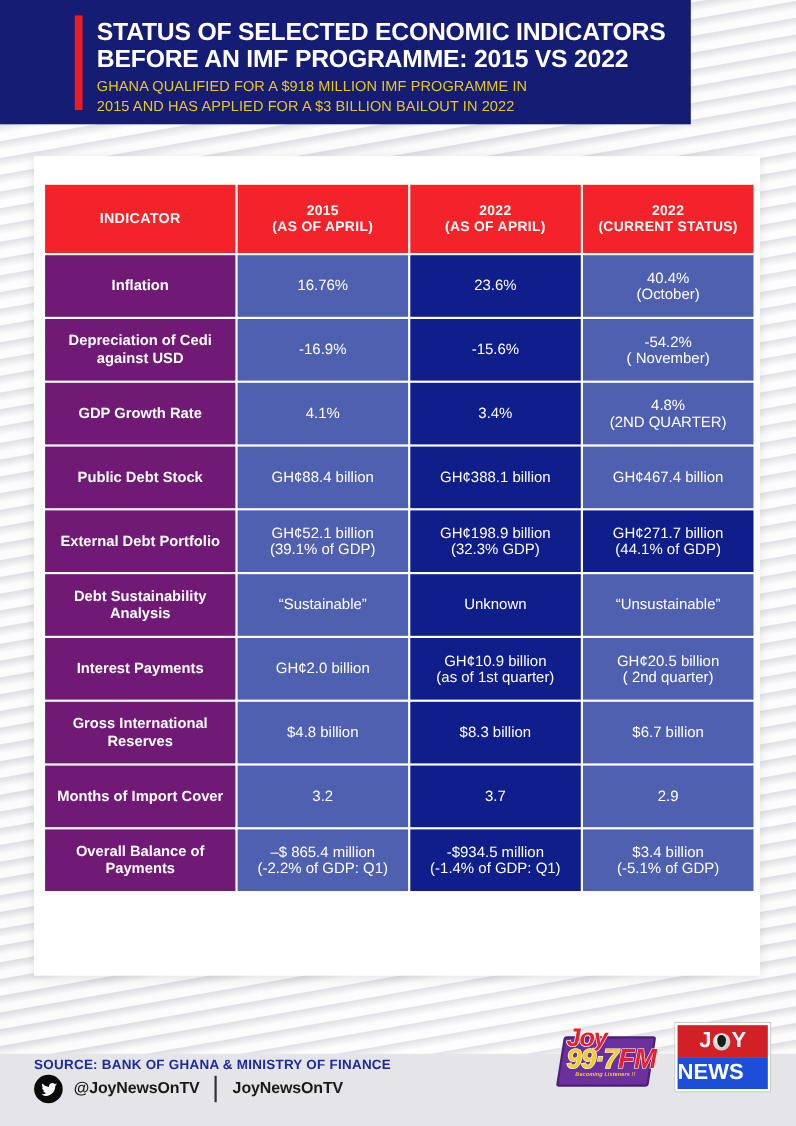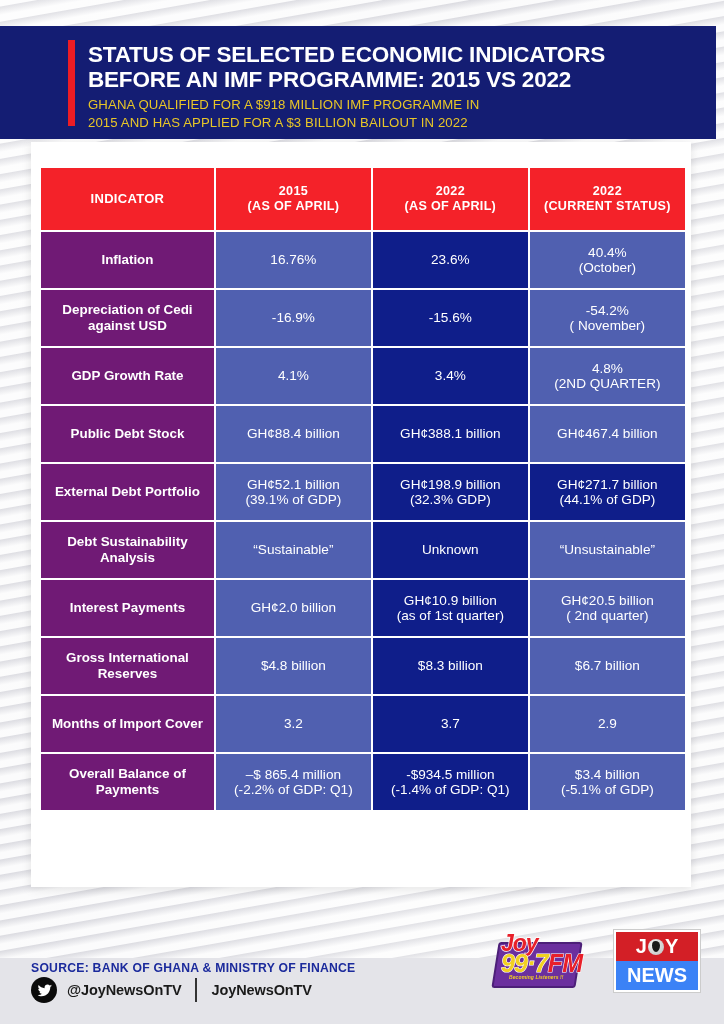--- a/index.html
+++ b/index.html
@@ -17,24 +17,23 @@
     position: absolute; inset: 0;
     background:
       repeating-linear-gradient(170deg, rgba(255,255,255,0.85) 0px, rgba(255,255,255,0.85) 6px, rgba(214,214,220,0.55) 7px, rgba(255,255,255,0.85) 15px),
       linear-gradient(115deg, #f4f4f6 0%, #e3e3e8 40%, #f2f2f4 70%, #e6e6ea 100%);
     z-index: 0;
   }
 
   
   .header {
     position: absolute; top: 0; left: 0;
-    width: 716px; height: 113px;
+    width: 628px; height: 113px;
     background: #141d73;
     z-index: 3;
-    margin-top: 26px;
   }
   .accent-bar {
     position: absolute; left: 68px; top: 14px;
     width: 7px; height: 86px;
     background: #ed1c24;
   }
   .title {
     position: absolute; left: 88px; top: 16px;
     width: 600px;
     color: #ffffff;
@@ -141,21 +140,21 @@
     letter-spacing: -0.1px;
   }
   .divider-v {
     width: 2px; height: 24px; background: #333;
     margin: 0 14px;
   }
 
   
   .logos {
     position: absolute; right: 24px; top: 930px;
-    display: flex; align-items: center; gap: 33px;
+    display: flex; align-items: center; gap: 19px;
     z-index: 5;
   }
   .joyfm {
     position: relative;
     width: 88px; height: 62px;
   }
   .joyfm-plate {
     position: absolute; left: 2px; top: 12px;
     width: 84px; height: 46px;
     background: #6b2f9e;
@@ -201,22 +200,22 @@
     border: 2px solid #ffffff;
     display: flex; flex-direction: column;
     box-shadow: 0 0 0 1px #ccc;
   }
   .jn-top {
     flex: 1; background: #d31f26;
     display: flex; align-items: center; justify-content: center;
     position: relative;
   }
   .jn-bot {
-    flex: 1; background: #3b82f6;
-    display: flex; align-items: center; justify-content: center;
+    flex: 1; background: #1d4ed8;
+    display: flex; align-items: center; justify-content: flex-start;
   }
   .jn-joy, .jn-news {
     color: #ffffff; font-weight: bold; font-size: 20px;
     letter-spacing: 0px;
   }
   .jn-globe {
     display: inline-block;
     width: 16px; height: 16px; border-radius: 50%;
     background: radial-gradient(circle at 35% 35%, #ffffff 0%, #dddddd 40%, #bdbdbd 100%);
     position: relative;

